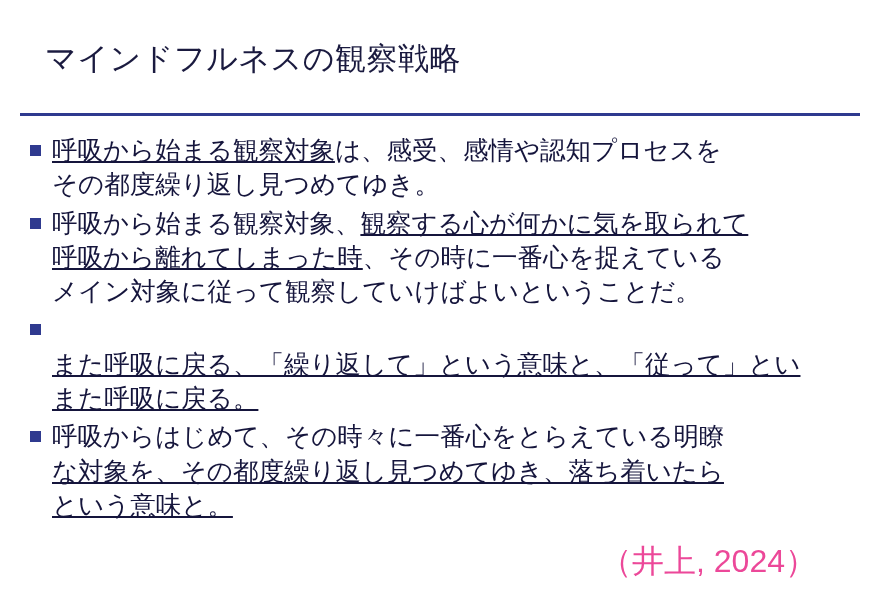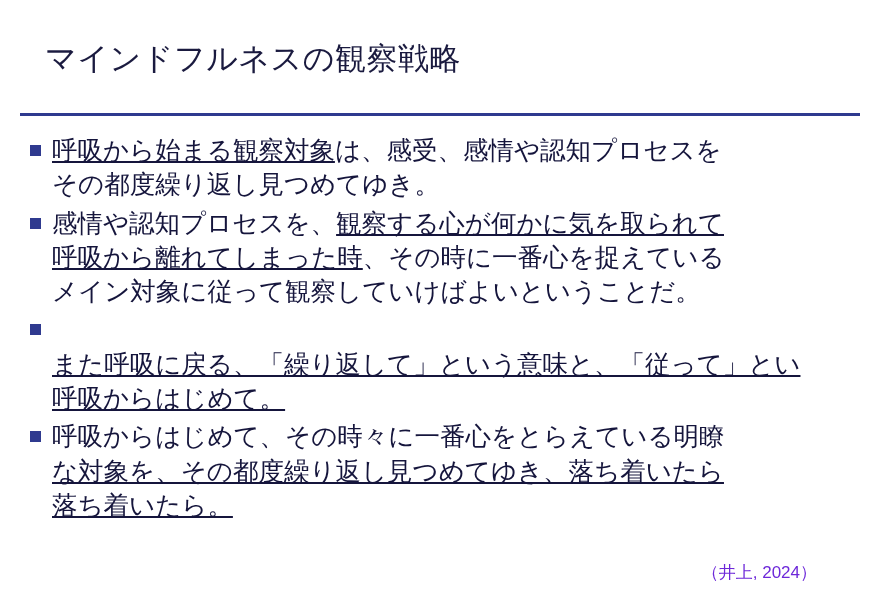--- a/index.html
+++ b/index.html
@@ -66,52 +66,52 @@
   }
   .u {
     text-decoration: underline;
     text-decoration-thickness: 1.5px;
     text-underline-offset: 2px;
   }
   .citation {
     position: absolute;
     right: 62px;
     bottom: 18px;
-    font-size: 17px;
-    color: #6d28d9;
+    font-size: 32px;
+    color: #ec4899;
   }
 </style>
 </head>
 <body>
 
 <div class="slide">
 
   <div class="slide-title">マインドフルネスの観察戦略</div>
 
   <div class="title-rule"></div>
 
   <div class="body-block">
 
     <div class="bullet-row">
       <span class="bullet-marker"></span>
       <div class="bullet-text"><span class="u">呼吸から始まる観察対象</span><span>は、感受、感情や認知プロセスを</span><br><span>その都度繰り返し見つめてゆき。</span></div>
     </div>
 
     <div class="bullet-row">
       <span class="bullet-marker"></span>
-      <div class="bullet-text"><span>感情や認知プロセスを、</span><span class="u">観察する心が何かに気を取られて</span><br><span class="u">呼吸から離れてしまった時</span><span>、その時に一番心を捉えている</span><br><span>メイン対象に従って観察していけばよいということだ。</span></div>
+      <div class="bullet-text"><span>呼吸から始まる観察対象、</span><span class="u">観察する心が何かに気を取られて</span><br><span class="u">呼吸から離れてしまった時</span><span>、その時に一番心を捉えている</span><br><span>メイン対象に従って観察していけばよいということだ。</span></div>
     </div>
 
     <div class="bullet-row">
       <span class="bullet-marker"></span>
-      <div class="bullet-text"><br><span class="u">また呼吸に戻る、「繰り返して」という意味と、「従って」とい</span><br><span class="u">呼吸からはじめて。</span></div>
+      <div class="bullet-text"><br><span class="u">また呼吸に戻る、「繰り返して」という意味と、「従って」とい</span><br><span class="u">また呼吸に戻る。</span></div>
     </div>
 
     <div class="bullet-row">
       <span class="bullet-marker"></span>
-      <div class="bullet-text"><span>呼吸からはじめて、その時々に一番心をとらえている明瞭</span><br><span class="u">な対象を、その都度繰り返し見つめてゆき、落ち着いたら</span><br><span class="u">落ち着いたら。</span></div>
+      <div class="bullet-text"><span>呼吸からはじめて、その時々に一番心をとらえている明瞭</span><br><span class="u">な対象を、その都度繰り返し見つめてゆき、落ち着いたら</span><br><span class="u">という意味と。</span></div>
     </div>
 
   </div>
 
   <div class="citation">（井上, 2024）</div>
 
 </div>
 
 </body></html>

